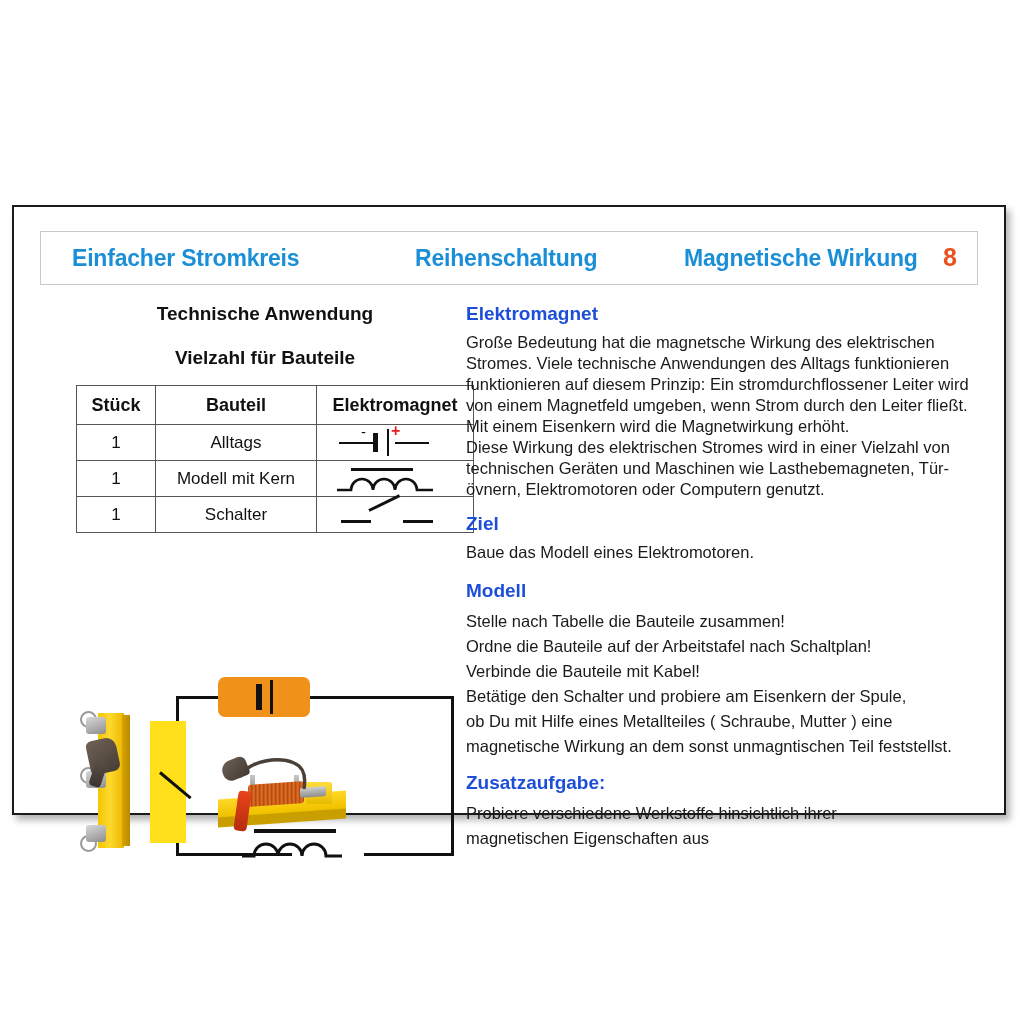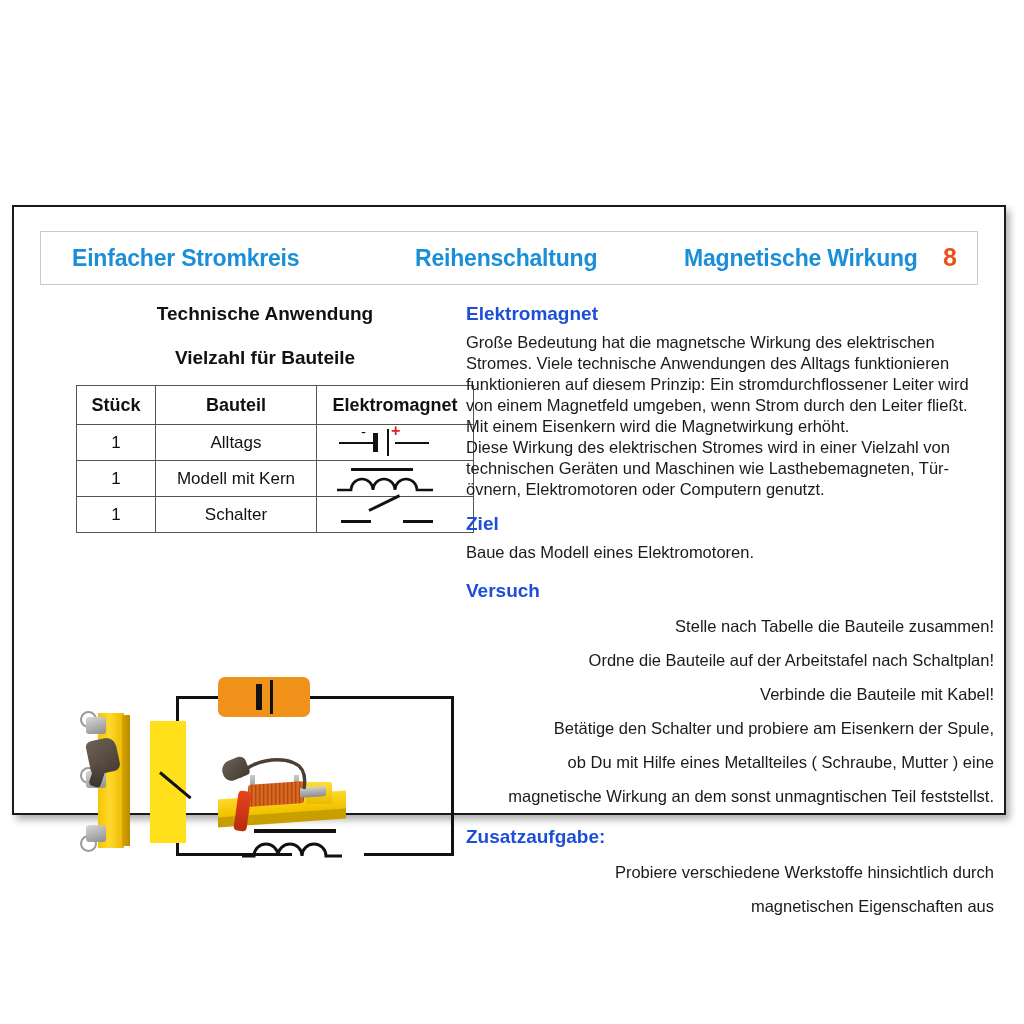--- a/index.html
+++ b/index.html
@@ -253,21 +253,21 @@
   .h-bold {
     font-size: 19px; font-weight: bold; color: #1d4ed8;
     margin: 0 0 7px 0;
   }
   .para {
     font-size: 16.5px; color: #1a1a1a; line-height: 21px;
     margin: 0 0 0 0; white-space: pre-line;
   }
   .gap-b { height: 13px; }
   .gap-c { height: 17px; }
-  .para.wide { line-height: 34px; text-align: right; }
+  .para.wide { line-height: 25px; }
 </style>
 </head>
 <body>
 
 <div id="stage">
 
   <div class="worksheet">
 
     <div class="header-box">
       <div class="header-inner">
@@ -405,28 +405,28 @@
 Mit einem Eisenkern wird die Magnetwirkung erhöht.
 Diese Wirkung des elektrischen Stromes wird in einer Vielzahl von
 technischen Geräten und Maschinen wie Lasthebemagneten, Tür-
 övnern, Elektromotoren oder Computern genutzt.</div>
 
       <div class="gap-b"></div>
       <div class="h-bold">Ziel</div>
       <div class="para">Baue das Modell eines Elektromotoren.</div>
 
       <div class="gap-c"></div>
-      <div class="h-bold">Versuch</div>
+      <div class="h-bold">Modell</div>
       <div class="para wide">Stelle nach Tabelle die Bauteile zusammen!
 Ordne die Bauteile auf der Arbeitstafel nach Schaltplan!
 Verbinde die Bauteile mit Kabel!
 Betätige den Schalter und probiere am Eisenkern der Spule,
 ob Du mit Hilfe eines Metallteiles ( Schraube, Mutter ) eine
 magnetische Wirkung an dem sonst unmagntischen Teil feststellst.</div>
 
       <div class="gap-b"></div>
       <div class="h-bold">Zusatzaufgabe:</div>
-      <div class="para wide">Probiere verschiedene Werkstoffe hinsichtlich durch
+      <div class="para wide">Probiere verschiedene Werkstoffe hinsichtlich ihrer
 magnetischen Eigenschaften aus</div>
     </div>
 
   </div>
 </div>
 
 </body></html>

